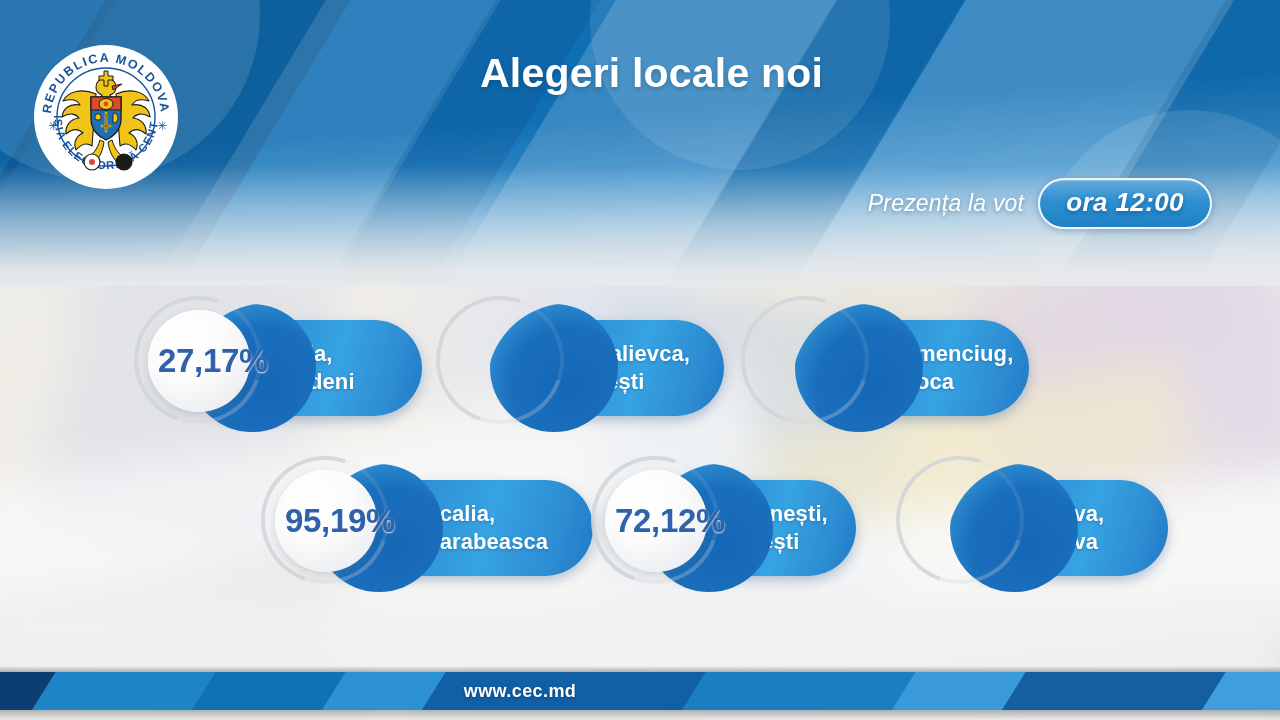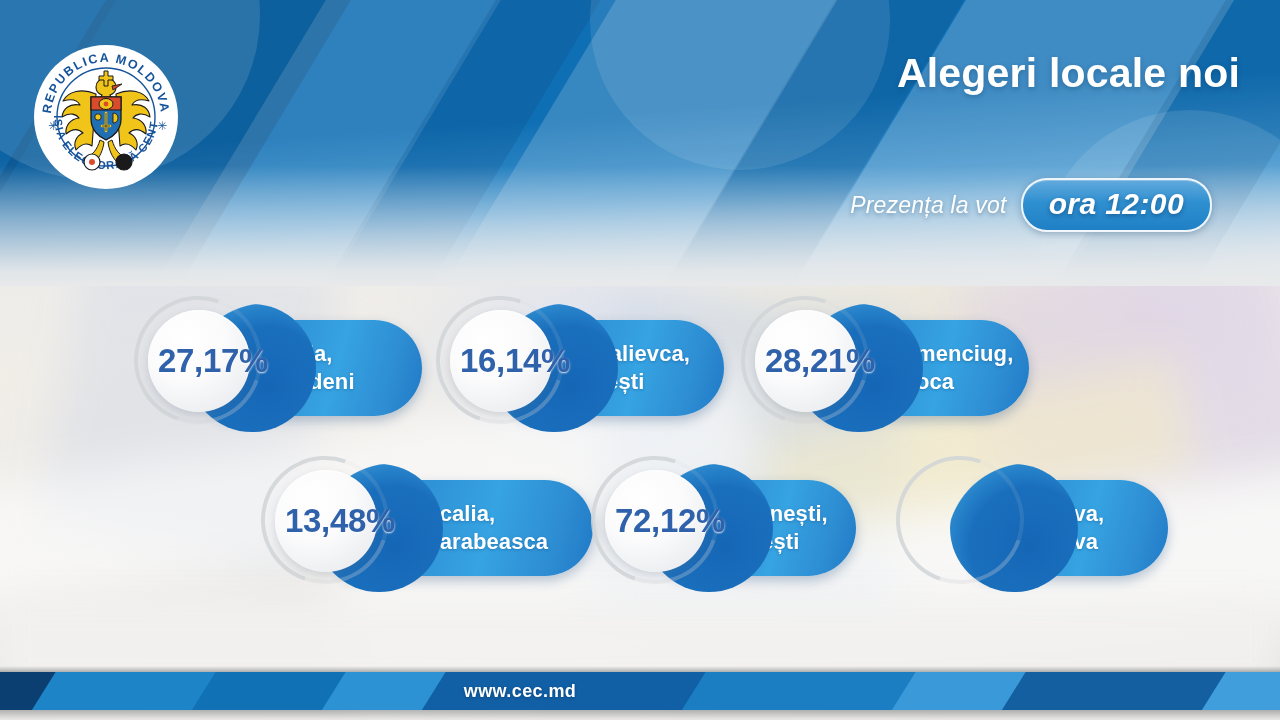--- a/index.html
+++ b/index.html
@@ -45,38 +45,38 @@
   }
 
   
   .logo{ position:absolute; left:33px; top:44px; width:146px; height:146px; }
   .logo svg{ width:100%; height:100%; display:block; }
 
   
   .title-block{ position:absolute; left:480px; top:46px; width:760px; }
   .title-line{
     color:#ffffff; font-size:41px; font-weight:bold; line-height:54px;
-    letter-spacing:.2px; text-shadow:0 2px 5px rgba(6,48,84,.30);text-align:right;
+    letter-spacing:.2px; text-shadow:0 2px 5px rgba(6,48,84,.30);
   }
   .subrow{
     position:absolute; right:68px; top:178px;
     display:flex; align-items:center; gap:14px;
   }
   .sublabel{
     color:#ffffff; font-size:23px; font-style:italic; font-weight:500;
     text-shadow:0 2px 4px rgba(6,48,84,.35); letter-spacing:.2px;
   }
   .time-pill{
     border:2px solid rgba(255,255,255,.92); border-radius:26px;
     background:linear-gradient(180deg,#62aadd 0%,#2e8fd0 45%,#1f80c6 100%);
     padding:7px 26px 9px 26px;
     box-shadow:0 2px 7px rgba(10,55,95,.30), inset 0 1px 0 rgba(255,255,255,.28);
   }
   .time-pill span{
-    color:#ffffff; font-size:30px; font-weight:bold; font-style:italic;
+    color:#ffffff; font-size:26px; font-weight:bold; font-style:italic;
     letter-spacing:.4px; text-shadow:0 2px 4px rgba(8,50,90,.45);margin-top:36px;
   }
 
   
   .card{ position:absolute; width:300px; height:150px; }
 
   .card .bar{
     position:absolute; left:86px; top:28px; width:208px; height:96px;
     border-radius:12px 48px 48px 12px;
     background:linear-gradient(105deg,#1b72c2 0%,#2f92d6 32%,#36a3e2 58%,#2e8ed3 82%,#2079c6 100%);
@@ -238,50 +238,44 @@
 
   <div class="card" style="left:430px; top:292px;">
     <div class="bar">
       <div class="bar-notch"></div>
       <div class="bar-label">
         <div>Natalievca,</div>
         <div>Fălești</div>
       </div>
     </div>
     <div class="ring"></div>
-    <div class="disc">
-      <div class="pct">16,14%</div>
-    </div>
   </div>
 
   <div class="card" style="left:735px; top:292px;">
     <div class="bar">
       <div class="bar-notch"></div>
       <div class="bar-label">
         <div>Cremenciug,</div>
         <div>Soroca</div>
       </div>
     </div>
     <div class="ring"></div>
-    <div class="disc">
-      <div class="pct">28,21%</div>
-    </div>
   </div>
 
   <div class="card" style="left:255px; top:452px; width:330px;">
     <div class="bar" style="width:252px;">
       <div class="bar-notch"></div>
       <div class="bar-label">
         <div>Bașcalia,</div>
         <div>Basarabeasca</div>
       </div>
     </div>
     <div class="ring"></div>
     <div class="disc">
-      <div class="pct">13,48%</div>
+      <div class="pct">95,19%</div>
     </div>
   </div>
 
   <div class="card" style="left:585px; top:452px;">
     <div class="bar" style="width:185px;">
       <div class="bar-notch"></div>
       <div class="bar-label">
         <div>Călinești,</div>
         <div>Fălești</div>
       </div>

